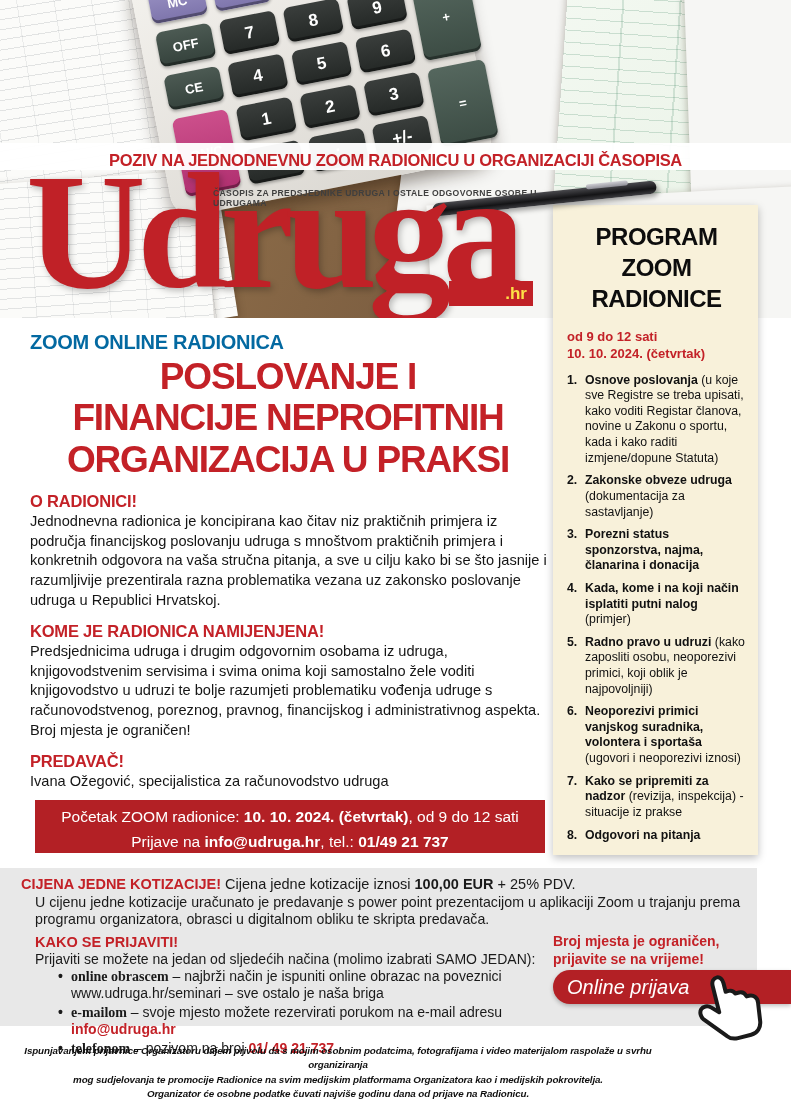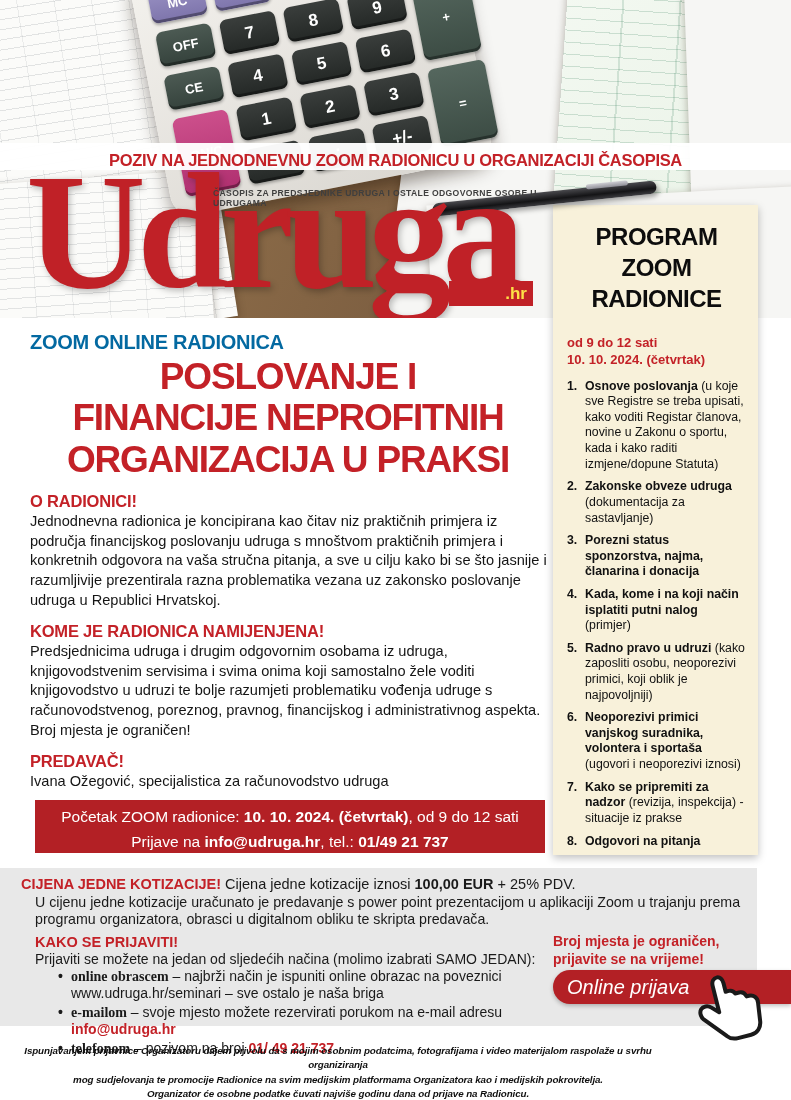--- a/index.html
+++ b/index.html
@@ -73,21 +73,21 @@
   .h-aud{top:622px;}   .p-aud{top:642px;}
   .h-lect{top:752px;}  .p-lect{top:772px;}
   .redbanner{position:absolute;left:35px;top:800px;width:510px;height:53px;background:var(--red-dark);
              color:#fff;text-align:center;font-size:15.5px;line-height:1.62;padding-top:4px;}
   .redbanner b{font-weight:bold;}
 
   
   .program{position:absolute;left:553px;top:205px;width:205px;height:650px;background:var(--cream);
            box-shadow:0 3px 8px rgba(0,0,0,.25);padding:16px 12px 10px 14px;overflow:hidden;}
   .prog-title{text-align:center;font-weight:bold;color:#0d0d0d;font-size:24px;line-height:1.3;letter-spacing:-.5px;}
-  .prog-when{margin-top:19px;color:var(--red);font-weight:bold;font-size:13px;line-height:1.35;}
+  .prog-when{margin-top:13px;color:var(--red);font-weight:bold;font-size:13px;line-height:1.35;}
   .prog-list{margin-top:10px;list-style:none;counter-reset:it;font-size:12.3px;line-height:1.27;color:#111;}
   .prog-list li{counter-increment:it;position:relative;padding-left:18px;margin-bottom:7px;}
   .prog-list li::before{content:counter(it) ".";position:absolute;left:0;font-weight:bold;}
   .prog-list .pb{font-weight:bold;}
 
   
   .graybox{position:absolute;left:0;top:868px;width:757px;height:158px;background:var(--gray);}
   .price1{position:absolute;left:21px;top:876px;width:715px;font-size:14.5px;}
   .price1 .rh{color:var(--red);font-weight:bold;}
   .price1 b{font-weight:bold;}

